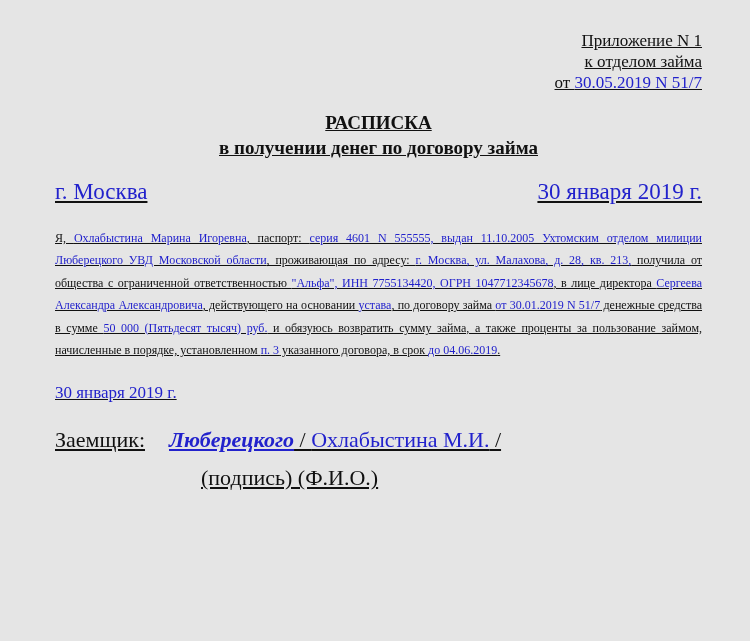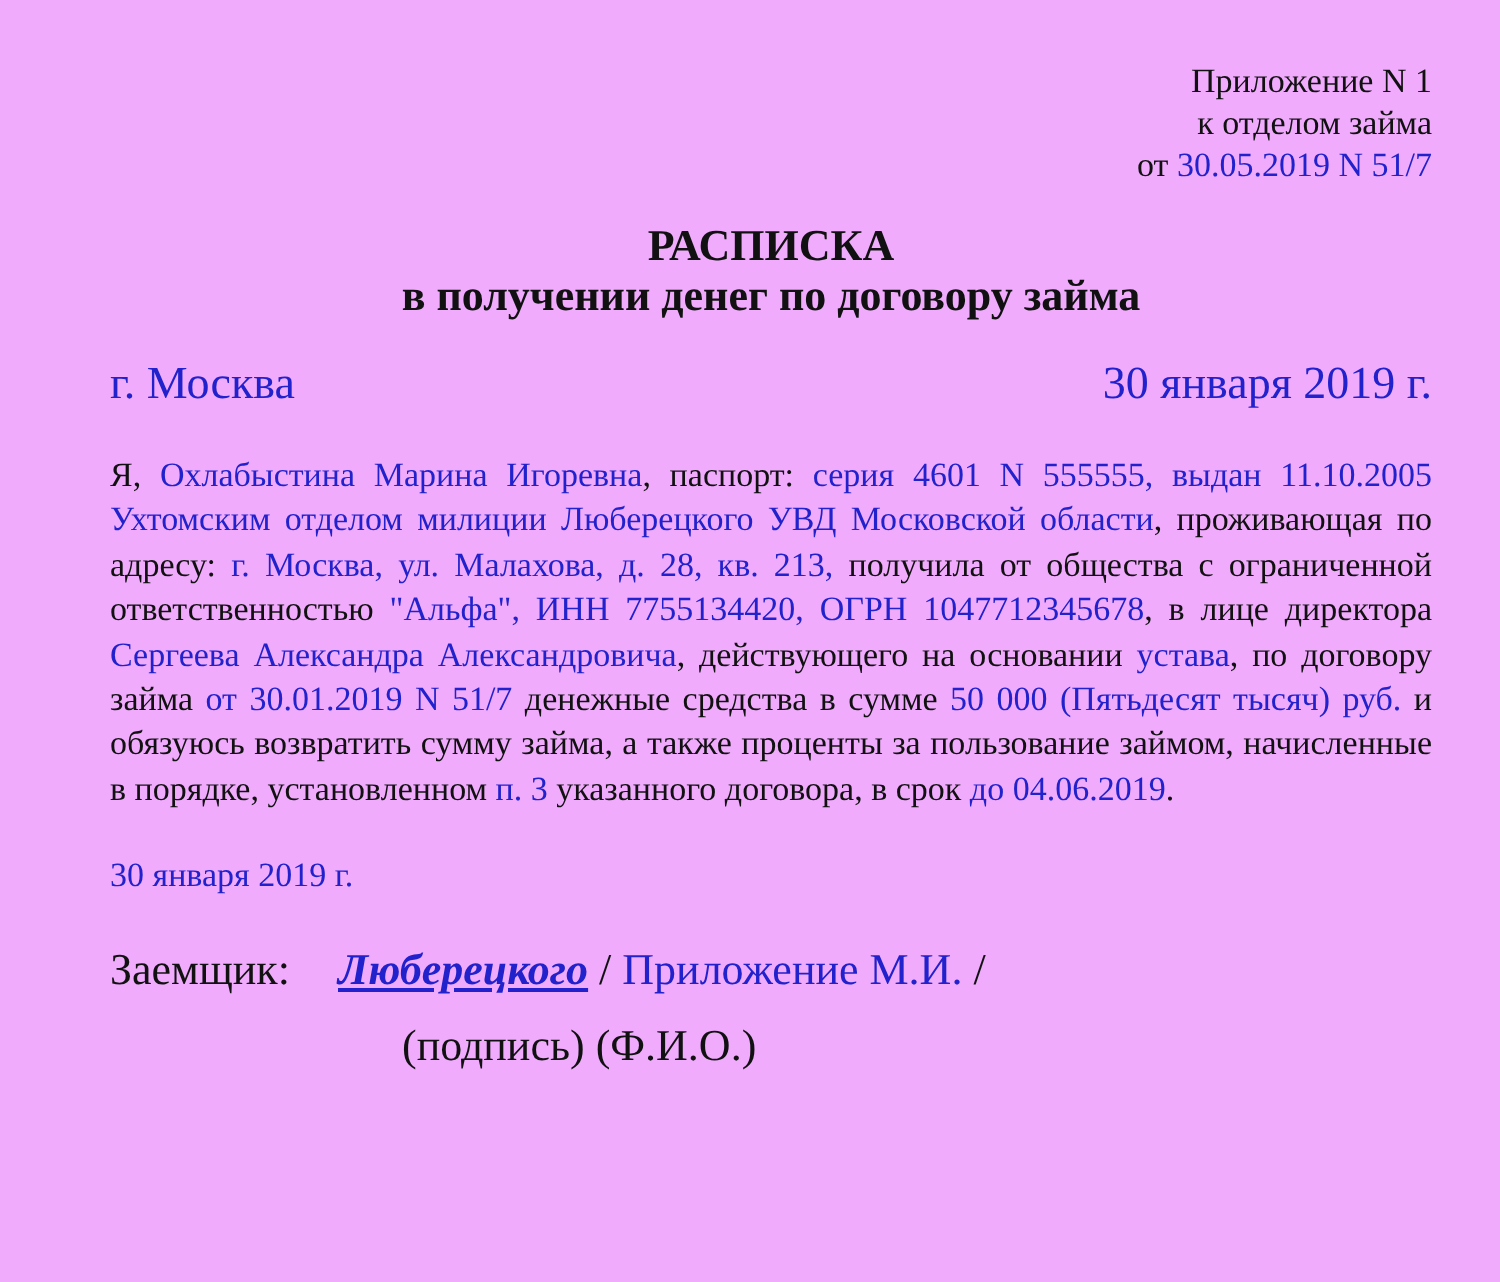--- a/index.html
+++ b/index.html
@@ -11,51 +11,52 @@
   body {
     width: 750px;
     height: 641px;
     overflow: hidden;
     font-family: "Liberation Serif", "DejaVu Serif", serif;
     color: #111111;
   }
   .page {
     width: 750px;
     height: 641px;
-    padding: 30px 34px 0 55px;
-    background: #f0abfc;
+    padding: 30px 48px 0 55px;
+    background: #e5e5e5;
+    text-decoration: underline;
   }
   .blue { color: #2222cc; }
 
   .appendix {
     text-align: right;
     font-size: 17px;
     line-height: 21px;
   }
 
   .title-block {
     text-align: center;
     margin-top: 17px;
     font-weight: bold;
-    font-size: 22px;
+    font-size: 19px;
     line-height: 25px;
   }
 
   .meta-row {
     display: flex;
     justify-content: space-between;
     margin-top: 21px;
     font-size: 23px;
     line-height: 21px;
   }
 
   .body-text {
     margin: 0;
     text-align: justify;
-    font-size: 17px;
+    font-size: 12px;
     line-height: 22.4px;
   }
   .body-text.first { margin-top: 25px; }
 
   .date-bottom {
     margin-top: 21px;
     font-size: 17px;
     line-height: 21px;
   }
 
@@ -99,16 +100,16 @@
     <span class="blue">30 января 2019 г.</span>
   </div>
 
   <p class="body-text first"><span>Я, </span><span class="blue">Охлабыстина Марина Игоревна</span><span>, паспорт: </span><span class="blue">серия 4601 N 555555, выдан 11.10.2005 Ухтомским отделом милиции Люберецкого УВД Московской области</span><span>, проживающая по адресу: </span><span class="blue">г. Москва, ул. Малахова, д. 28, кв. 213,</span><span> получила от общества с ограниченной ответственностью </span><span class="blue">"Альфа", ИНН 7755134420, ОГРН 1047712345678</span><span>, в лице директора </span><span class="blue">Сергеева Александра Александровича</span><span>, действующего на основании </span><span class="blue">устава</span><span>, по договору займа </span><span class="blue">от 30.01.2019 N 51/7</span><span> денежные средства в сумме </span><span class="blue">50 000 (Пятьдесят тысяч) руб.</span><span> и обязуюсь возвратить сумму займа, а также проценты за пользование займом, начисленные в порядке, установленном </span><span class="blue">п. 3</span><span> указанного договора, в срок </span><span class="blue">до 04.06.2019</span><span>.</span></p>
 
 
   <div class="date-bottom blue">30 января 2019 г.</div>
 
   <div class="sig-row">
     <span>Заемщик:</span>
-    <span class="sig-group"><span><span class="signature blue">Люберецкого</span><span> / </span><span class="blue">Приложение М.И.</span><span> /</span></span><span class="sig-caption">(подпись) (Ф.И.О.)</span></span>
+    <span class="sig-group"><span><span class="signature blue">Люберецкого</span><span> / </span><span class="blue">Охлабыстина М.И.</span><span> /</span></span><span class="sig-caption">(подпись) (Ф.И.О.)</span></span>
   </div>
 
 </div>
 
 </body></html>

